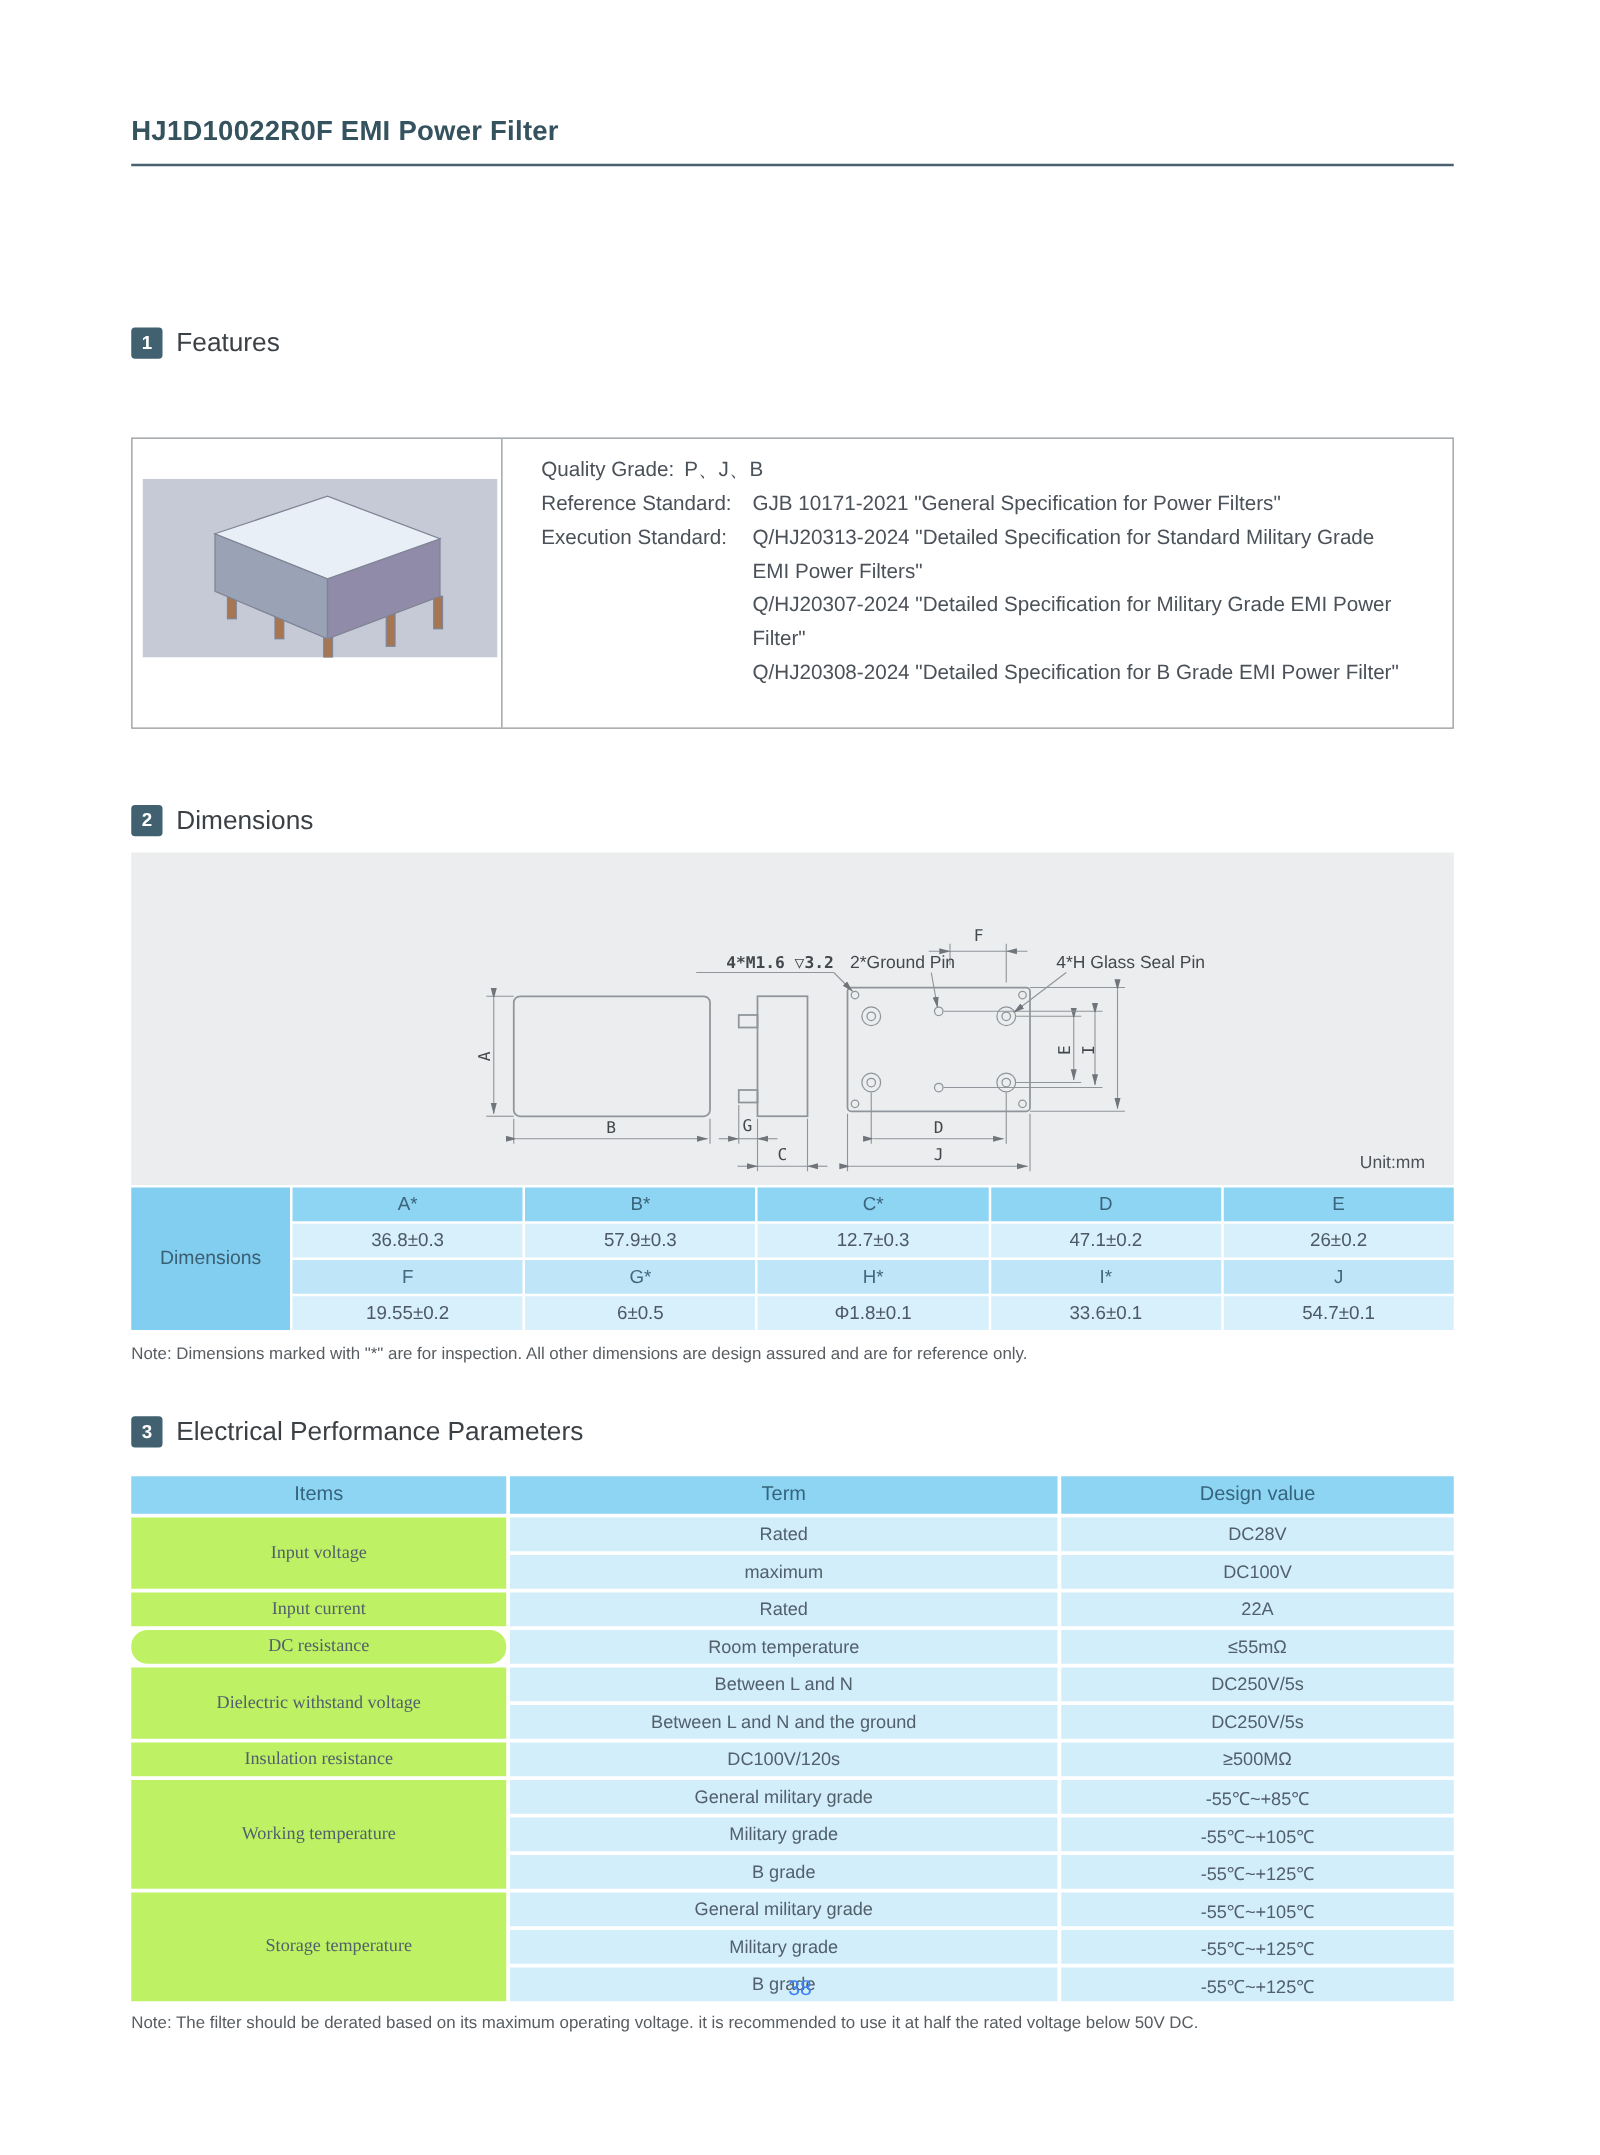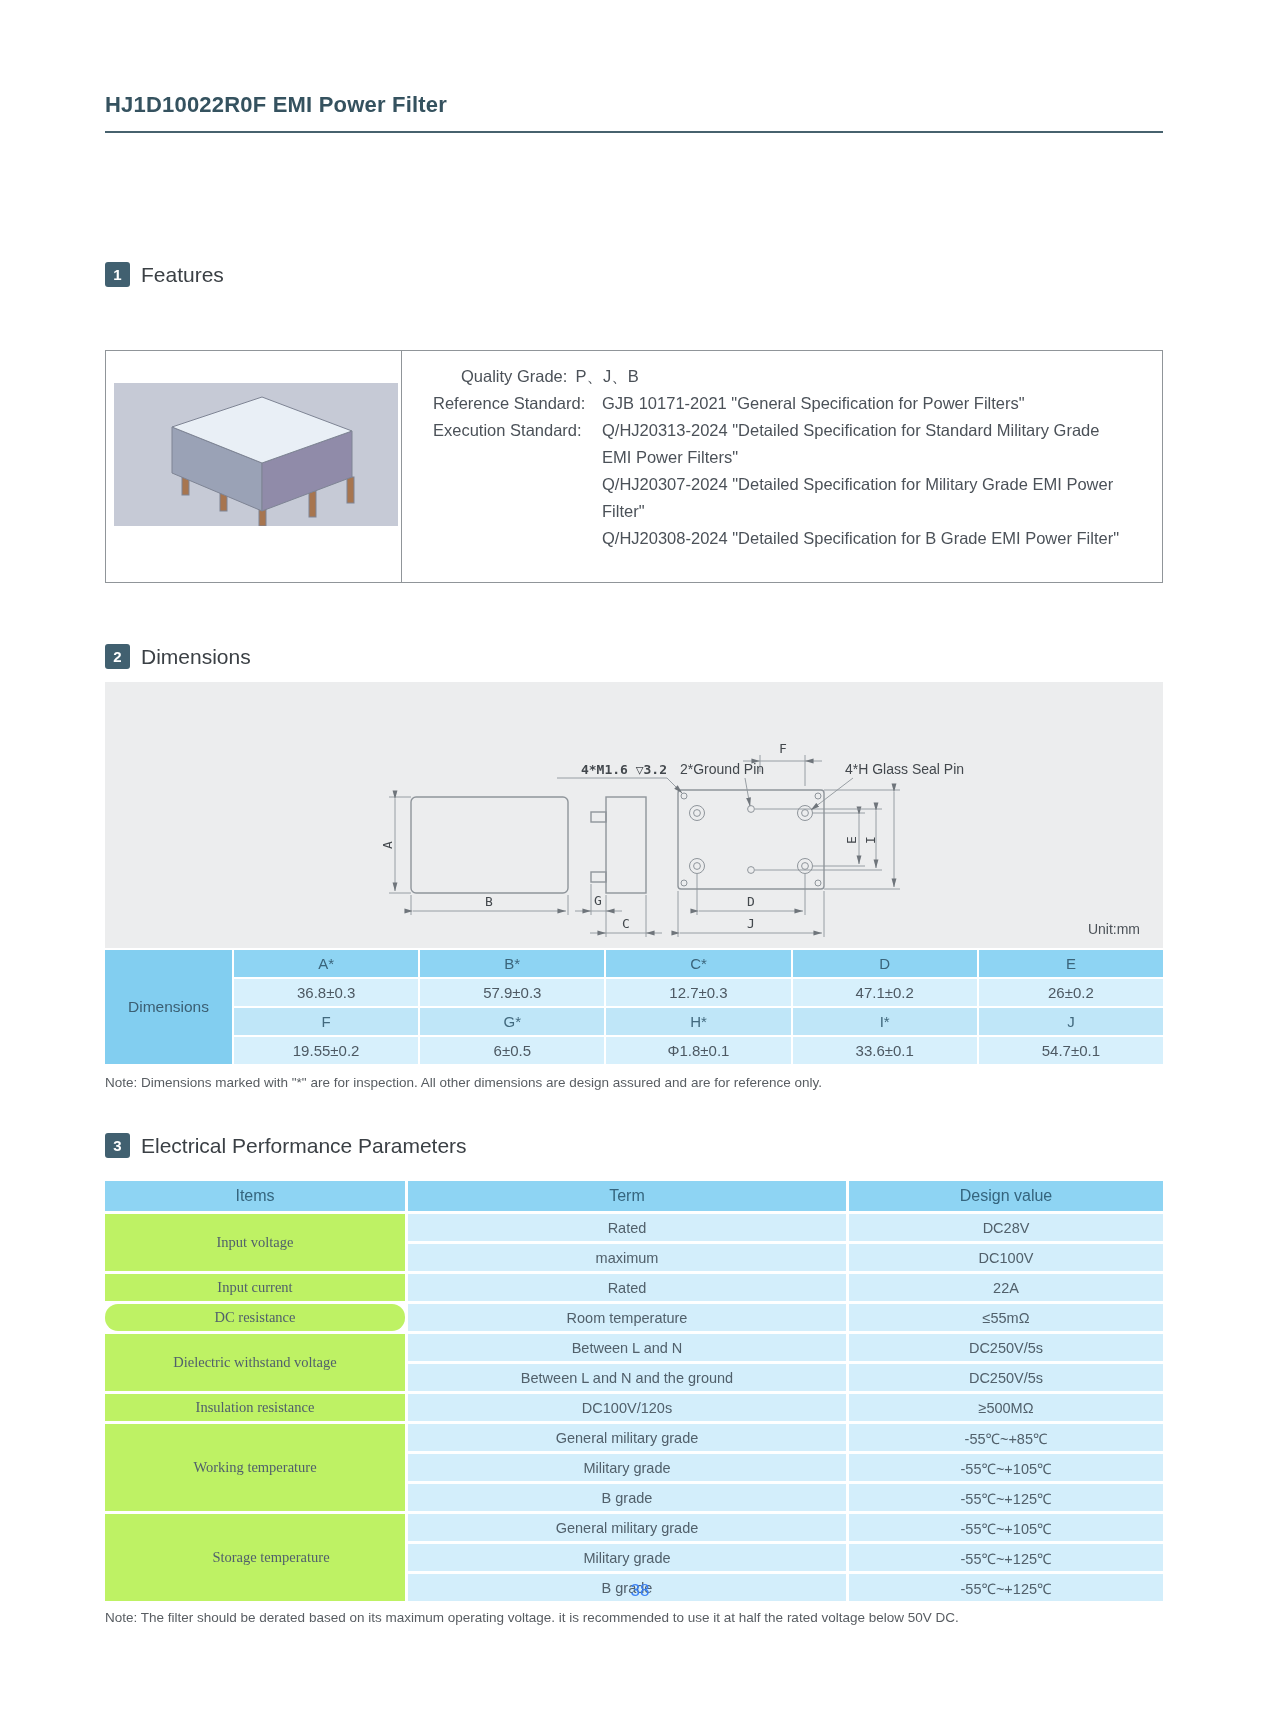--- a/index.html
+++ b/index.html
@@ -18,21 +18,21 @@
   #sec-features   { left:105px; top:262px; }
   #sec-dimensions { left:105px; top:644px; }
   #sec-electrical { left:105px; top:1133px; }
 
   .features-box { position:absolute; left:105px; top:350px; width:1058px; height:233px; border:1px solid #909599; display:flex; background:#fff; }
   .features-left { width:296px; border-right:1px solid #909599; position:relative; }
   .product-img { position:absolute; left:8px; top:32px; width:284px; height:143px; display:block; }
   .features-right { flex:1; padding:12px 40px 0 31px; font-size:16.5px; color:#4b5158; }
   .feat-row { display:flex; line-height:27px; }
   .flabel { width:169px; flex:none; }
-  .feat-row.inline .flabel { width:auto; margin-right:8px;margin-left:28px; }
+  .feat-row.inline .flabel { width:auto; margin-right:8px; }
   .fvalues { flex:1; }
 
   .panel { position:absolute; left:105px; top:682px; width:1058px; height:266px; background:#ecedee; }
   .drawing { width:100%; height:100%; display:block; }
   .dtext { font-family:"DejaVu Sans Mono", monospace; font-size:13px; fill:#43484d; }
 
   .dim-table { position:absolute; left:105px; top:950px; width:1058px; display:grid; grid-template-columns:127px repeat(5,1fr); grid-auto-rows:27px; gap:2px; font-size:15px; }
   .dcell { display:flex; align-items:center; justify-content:center; }
   .dlabel { grid-row:span 4; background:#82cef0; color:#3b5f73; font-size:15.5px; }
   .dh1 { background:#8ed4f3; color:#3a647a; }

